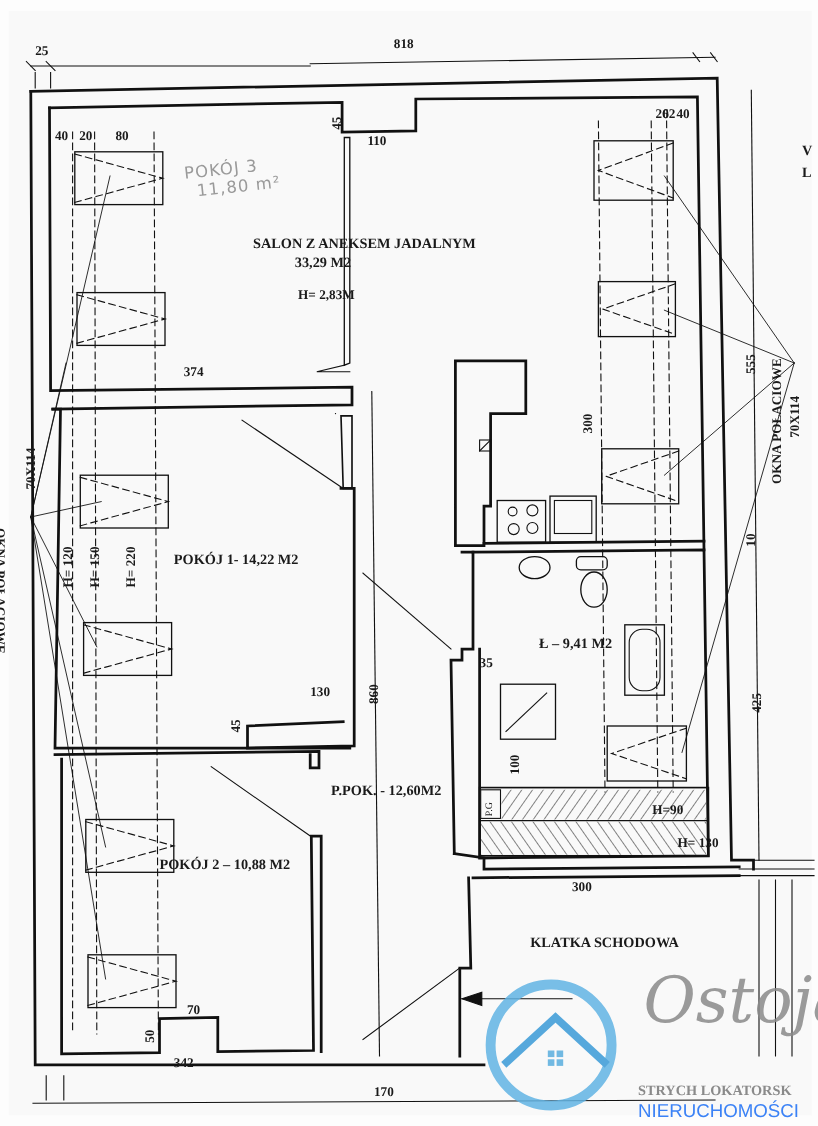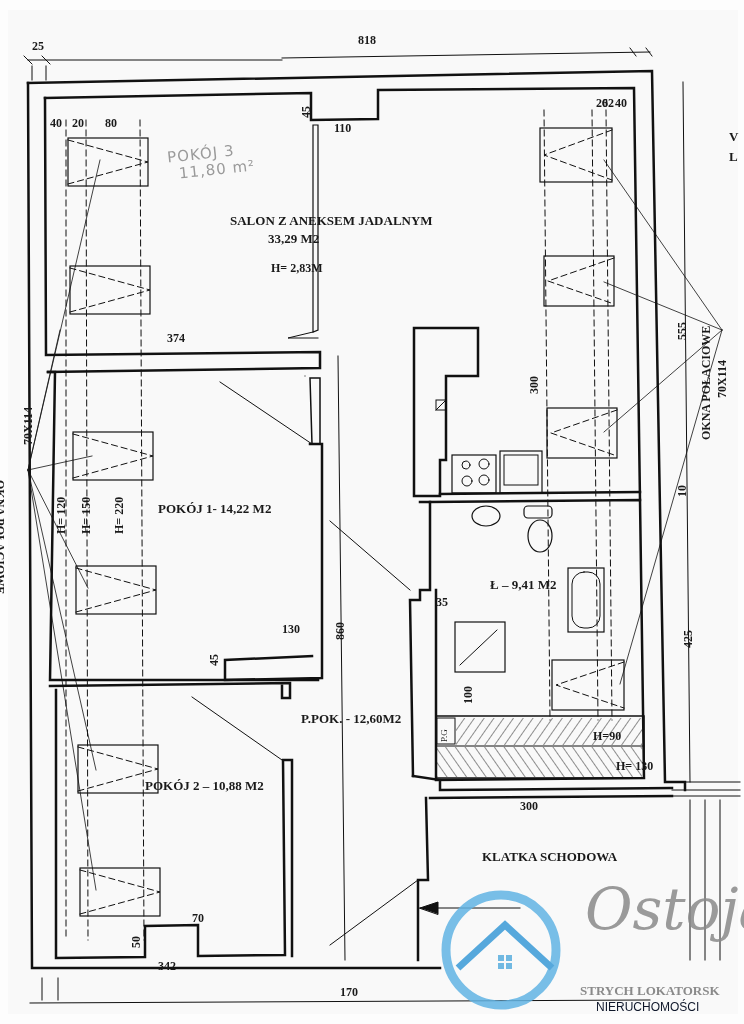--- a/index.html
+++ b/index.html
@@ -188,21 +188,21 @@
   <span class="lbl dim vert" style="left:80px;top:534px;">H= 150</span>
   <span class="lbl dim vert" style="left:113px;top:534px;">H= 220</span>
   <span class="lbl dim" style="left:258px;top:623px;margin-left:24px;">130</span>
   <span class="lbl dim vert" style="left:208px;top:666px;">45</span>
   <span class="lbl dim vert" style="left:334px;top:640px;">860</span>
   <span class="lbl dim" style="left:436px;top:596px;text-align:right;">35</span>
   <span class="lbl dim vert" style="left:462px;top:704px;">100</span>
   <span class="lbl dim" style="left:593px;top:730px;">H=90</span>
   <span class="lbl dim" style="left:616px;top:760px;">H= 130</span>
   <span class="lbl dim" style="left:520px;top:800px;">300</span>
-  <span class="lbl dim" style="left:170px;top:912px;margin-left:22px;">70</span>
+  <span class="lbl dim" style="left:170px;top:912px;">70</span>
   <span class="lbl dim vert" style="left:130px;top:948px;">50</span>
   <span class="lbl dim" style="left:158px;top:960px;font-family:Liberation Serif, serif;">342</span>
   <span class="lbl dim" style="left:340px;top:986px;">170</span>
 
   <span class="lbl room" style="left:230px;top:214px;">SALON Z ANEKSEM JADALNYM</span>
   <span class="lbl room" style="left:268px;top:232px;">33,29 M2</span>
   <span class="lbl dim" style="left:271px;top:262px;">H= 2,83M</span>
   <span class="lbl room" style="left:158px;top:502px;">POKÓJ 1- 14,22 M2</span>
   <span class="lbl room" style="left:145px;top:779px;">POKÓJ 2 – 10,88 M2</span>
   <span class="lbl room" style="left:463px;top:578px;margin-left:27px;">Ł – 9,41 M2</span>
@@ -217,14 +217,14 @@
   <span class="lbl dim" style="left:6px;top:480px;transform:rotate(90deg);transform-origin:left top;">OKNA POŁACIOWE</span>
   <span class="lbl dim vert" style="left:22px;top:445px;">70X114</span>
   <span class="lbl dim vert" style="left:700px;top:440px;">OKNA POŁACIOWE</span>
   <span class="lbl dim vert" style="left:716px;top:398px;">70X114</span>
   <span class="lbl room" style="left:729px;top:130px;">V</span>
   <span class="lbl room" style="left:729px;top:150px;">L</span>
   <span class="lbl vert" style="left:440px;top:742px;font-size:9px;font-weight:normal;">P.G</span>
 
   <span class="logo-text" style="left:585px;top:880px;font-family:'DejaVu Serif',serif;font-style:italic;font-size:58px;color:#8a8a8a;opacity:0.85;">Ostoja</span>
   <span class="logo-text" style="left:580px;top:984px;font-family:'Liberation Serif',serif;font-weight:bold;font-size:13px;color:#8a8a8a;">STRYCH LOKATORSK</span>
-  <span class="logo-text" style="left:596px;top:1001px;font-family:'Liberation Sans',sans-serif;font-size:12px;color:#0f172a;">NIERUCHOMOŚCI</span>
+  <span class="logo-text" style="left:580px;top:1001px;font-family:'Liberation Sans',sans-serif;font-size:17px;color:#3b82f6;">NIERUCHOMOŚCI</span>
 </div>
 
 </body></html>

